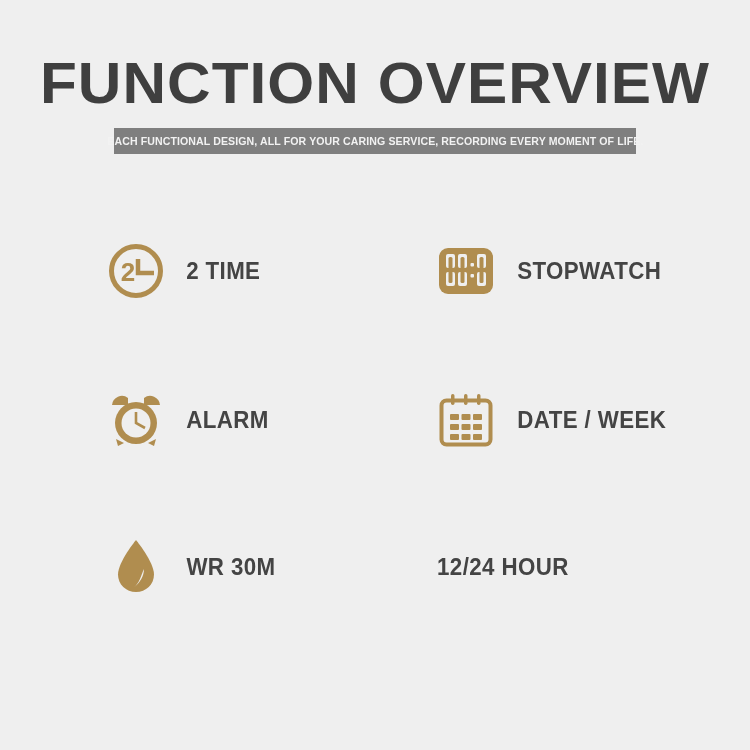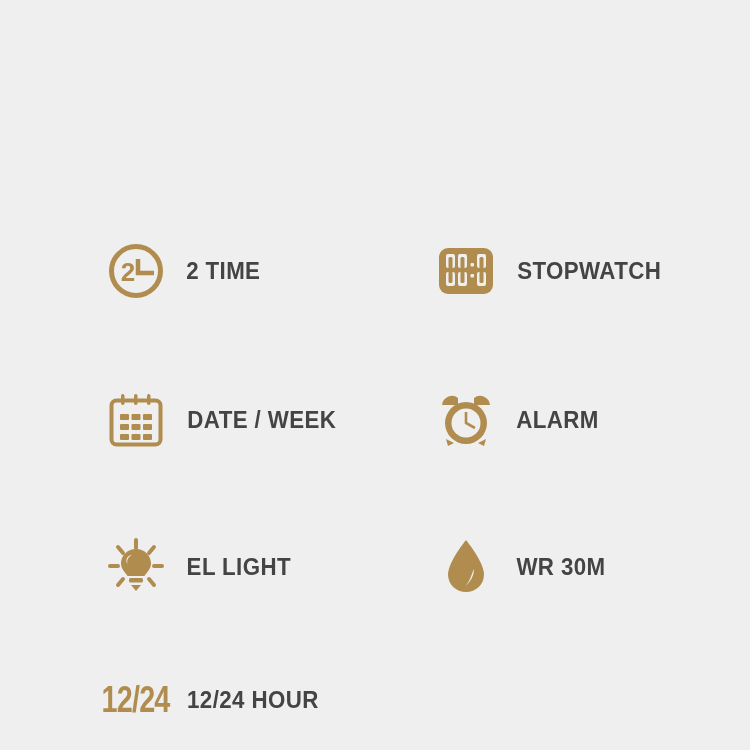--- a/index.html
+++ b/index.html
@@ -102,20 +102,27 @@
     transform: scaleX(0.8);
     white-space: nowrap;
   }
   svg { display: block; overflow: visible; }
 </style>
 </head>
 <body>
 
 <div class="page">
 
+  <div class="header">
+    <div class="page-title">FUNCTION OVERVIEW</div>
+
+    <div class="subtitle-bar">
+      <div class="subtitle-text">EACH FUNCTIONAL DESIGN, ALL FOR YOUR CARING SERVICE, RECORDING EVERY MOMENT OF LIFE.</div>
+    </div>
+  </div>
 
   <div class="grid">
 
     <div class="feature">
       <span class="icon-wrap">
         <svg width="58" height="58" viewBox="0 0 58 58">
           <circle cx="29" cy="29" r="24.5" fill="none" stroke="#b08d4f" stroke-width="5"></circle>
           <text x="21" y="39" text-anchor="middle" font-family="Liberation Sans, sans-serif" font-size="26" font-weight="bold" fill="#b08d4f">2</text>
           <path d="M31 17 L31 31 L47 31" fill="none" stroke="#b08d4f" stroke-width="4.5" stroke-linecap="butt" stroke-linejoin="miter"></path>
         </svg>
@@ -150,20 +157,39 @@
             <rect x="38" y="22.5" width="13" height="3.5"></rect>
           </g>
         </svg>
       </span>
       <span class="feature-label">STOPWATCH</span>
     </div>
 
 
     <div class="feature">
       <span class="icon-wrap">
+        <svg width="56" height="58" viewBox="0 0 56 58">
+
+          <path d="M4 14 A10 10 0 0 1 20 7 L20 14 Z" fill="#b08d4f"></path>
+          <path d="M52 14 A10 10 0 0 0 36 7 L36 14 Z" fill="#b08d4f"></path>
+
+          <circle cx="28" cy="32" r="21" fill="#b08d4f"></circle>
+          <circle cx="28" cy="32" r="14.5" fill="#efefef"></circle>
+
+          <path d="M28 21 L28 32 L37 37" fill="none" stroke="#b08d4f" stroke-width="2.6" stroke-linecap="butt"></path>
+
+          <path d="M8 48 L16 52 L10 55 Z" fill="#b08d4f"></path>
+          <path d="M48 48 L40 52 L46 55 Z" fill="#b08d4f"></path>
+        </svg>
+      </span>
+      <span class="feature-label">ALARM</span>
+    </div>
+
+    <div class="feature">
+      <span class="icon-wrap">
         <svg width="58" height="58" viewBox="0 0 58 58">
 
           <rect x="14" y="3" width="3.5" height="11" rx="1.7" fill="#b08d4f"></rect>
           <rect x="27" y="3" width="3.5" height="11" rx="1.7" fill="#b08d4f"></rect>
           <rect x="40" y="3" width="3.5" height="11" rx="1.7" fill="#b08d4f"></rect>
 
           <rect x="4.5" y="9.5" width="49" height="44" rx="5" ry="5" fill="none" stroke="#b08d4f" stroke-width="4"></rect>
 
           <g fill="#b08d4f">
             <rect x="13" y="23" width="9" height="6" rx="1"></rect>
@@ -174,75 +200,29 @@
             <rect x="36" y="33" width="9" height="6" rx="1"></rect>
             <rect x="13" y="43" width="9" height="6" rx="1"></rect>
             <rect x="24.5" y="43" width="9" height="6" rx="1"></rect>
             <rect x="36" y="43" width="9" height="6" rx="1"></rect>
           </g>
         </svg>
       </span>
       <span class="feature-label">DATE / WEEK</span>
     </div>
 
-    <div class="feature">
-      <span class="icon-wrap">
-        <svg width="56" height="58" viewBox="0 0 56 58">
-
-          <path d="M4 14 A10 10 0 0 1 20 7 L20 14 Z" fill="#b08d4f"></path>
-          <path d="M52 14 A10 10 0 0 0 36 7 L36 14 Z" fill="#b08d4f"></path>
-
-          <circle cx="28" cy="32" r="21" fill="#b08d4f"></circle>
-          <circle cx="28" cy="32" r="14.5" fill="#efefef"></circle>
-
-          <path d="M28 21 L28 32 L37 37" fill="none" stroke="#b08d4f" stroke-width="2.6" stroke-linecap="butt"></path>
-
-          <path d="M8 48 L16 52 L10 55 Z" fill="#b08d4f"></path>
-          <path d="M48 48 L40 52 L46 55 Z" fill="#b08d4f"></path>
-        </svg>
-      </span>
-      <span class="feature-label">ALARM</span>
-    </div>
-
-    <div class="feature">
-      <span class="icon-wrap">
-        <svg width="58" height="58" viewBox="0 0 58 58">
-
-          <g stroke="#b08d4f" stroke-width="4" stroke-linecap="round">
-            <line x1="29" y1="2" x2="29" y2="10"></line>
-            <line x1="11" y1="9" x2="16" y2="15"></line>
-            <line x1="47" y1="9" x2="42" y2="15"></line>
-            <line x1="3" y1="28" x2="11" y2="28"></line>
-            <line x1="55" y1="28" x2="47" y2="28"></line>
-            <line x1="11" y1="47" x2="16" y2="41"></line>
-            <line x1="47" y1="47" x2="42" y2="41"></line>
-          </g>
-
-          <path d="M29 11 C20 11 14 18 14 25.5 C14 31 18 34 20.5 38 L37.5 38 C40 34 44 31 44 25.5 C44 18 38 11 29 11 Z" fill="#b08d4f"></path>
-
-          <path d="M25 17 C21 19 19.5 22.5 20.5 26.5 C18 22 20 17.5 25 17 Z" fill="#efefef"></path>
-
-          <rect x="22" y="40" width="14" height="4.5" rx="1.5" fill="#b08d4f"></rect>
-          <path d="M24 47 L34 47 L29 53 Z" fill="#b08d4f"></path>
-        </svg>
-      </span>
-      <span class="feature-label">EL LIGHT</span>
-    </div>
 
     <div class="feature">
       <span class="icon-wrap">
         <svg width="46" height="58" viewBox="0 0 46 58">
           <path d="M23 2 C23 2 5 24 5 36.5 C5 46.5 13 54 23 54 C33 54 41 46.5 41 36.5 C41 24 23 2 23 2 Z" fill="#b08d4f"></path>
           <path d="M31 31 C31 38 27 45 20.5 49.5 C27 45 28 37 31 31 Z" fill="#efefef"></path>
         </svg>
       </span>
       <span class="feature-label">WR 30M</span>
     </div>
 
     <div class="feature">
-      <span class="icon-wrap">
-        <span class="text-icon">12/24</span>
-      </span>
       <span class="feature-label">12/24 HOUR</span>
     </div>
 
   </div>
 </div>
 
 </body></html>

